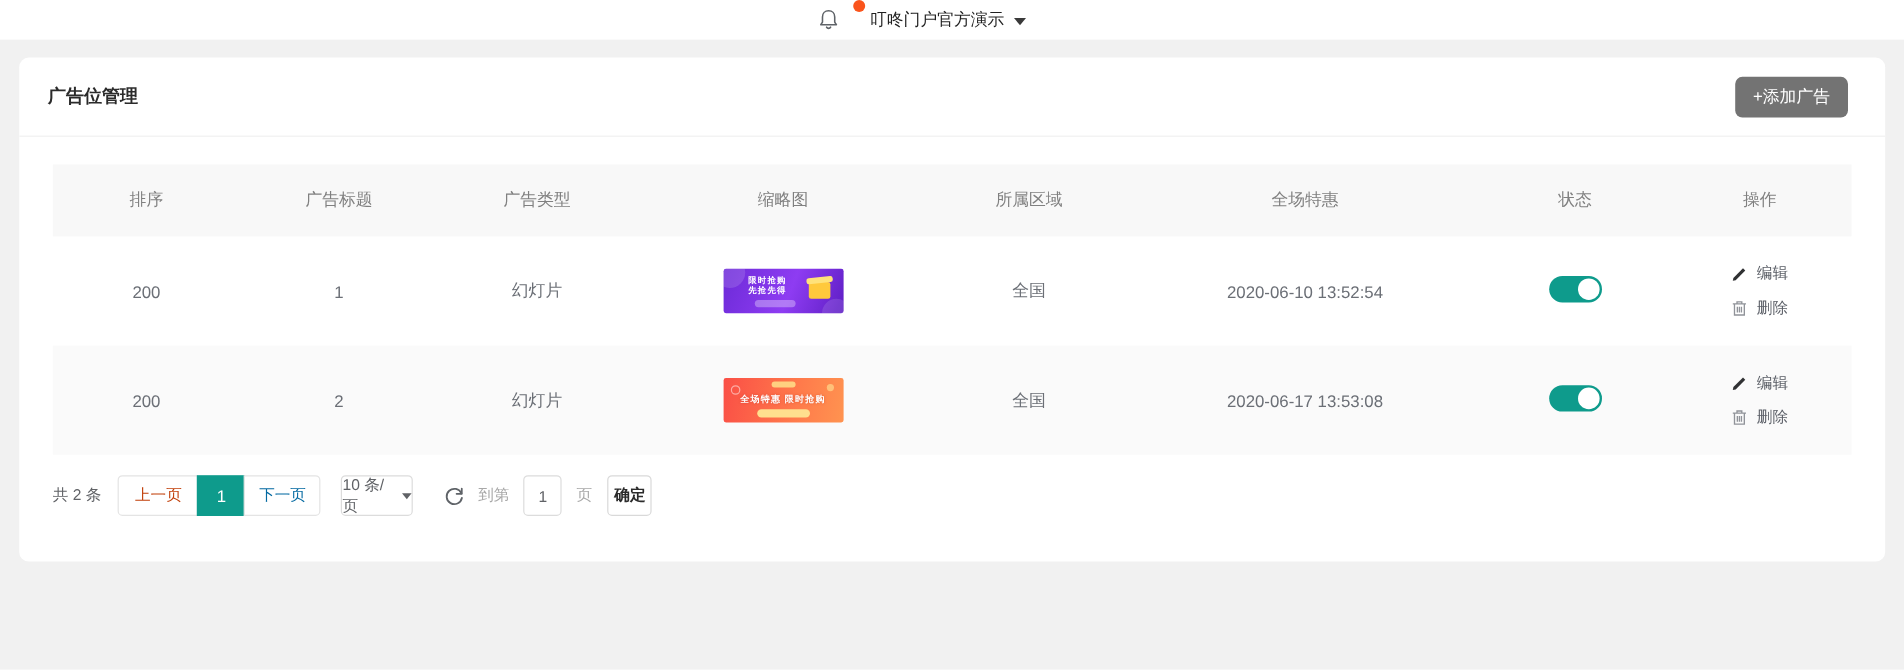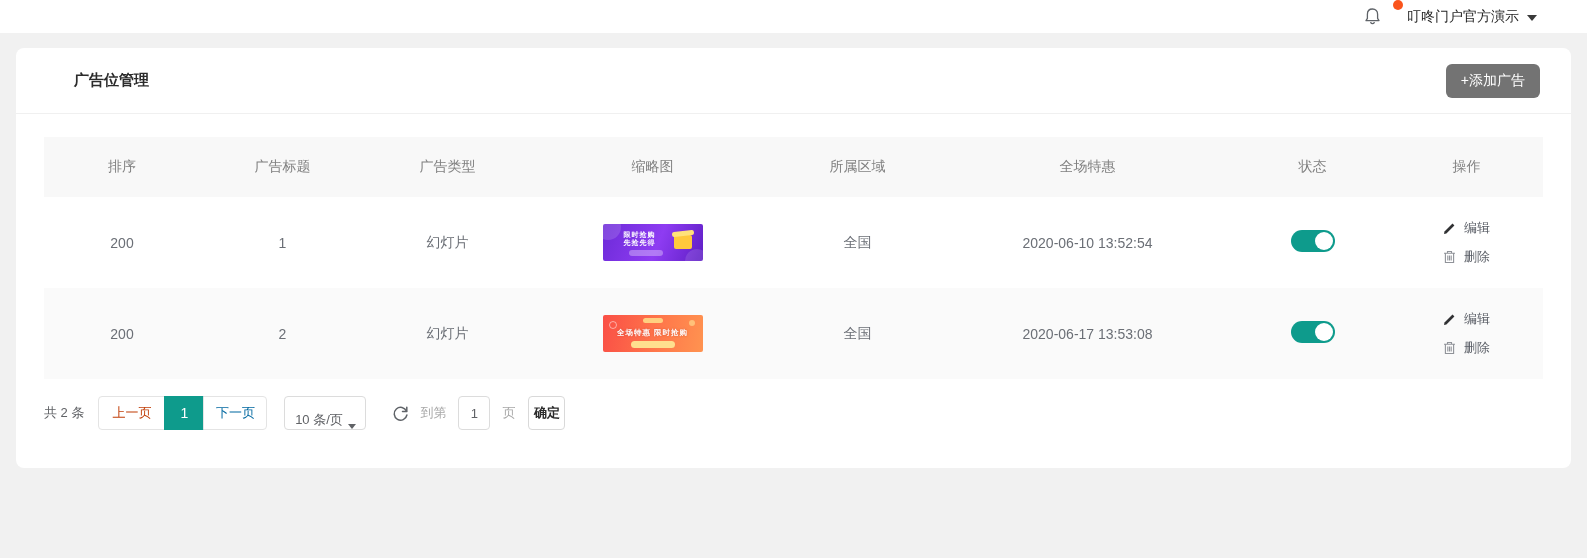--- a/index.html
+++ b/index.html
@@ -1,31 +1,31 @@
 <!DOCTYPE html>
 <html><head>
 <meta charset="utf-8">
 <style>
   * { margin:0; padding:0; box-sizing:border-box; }
   html,body { width:1587px; height:558px; overflow:hidden; }
   body { background:#f1f1f1; font-family:"Liberation Sans","DejaVu Sans",sans-serif; color:#606266; }
 
   
-  .topbar { height:33px; background:#fff; display:flex; align-items:center; justify-content:flex-end; padding-right:50px; }
+  .topbar { height:33px; background:#fff; display:flex; align-items:center; justify-content:center; padding-right:50px; }
   .notif { position:relative; margin-right:26px; display:flex; align-items:center; cursor:pointer; }
   .notif svg { display:block; }
   .notif .badge { position:absolute; top:-7px; right:-22px; width:10px; height:10px; border-radius:50%; }
   .user { display:flex; align-items:center; gap:8px; cursor:pointer; }
   .user .name { font-size:14px; color:#1f1f1f; }
   .caret-down { width:0; height:0; border-left:5px solid transparent; border-right:5px solid transparent; border-top:6px solid #3a3a3a; margin-top:2px; }
 
   
   .card { margin:15px 16px 0; height:420px; background:#fff; border-radius:8px; overflow:hidden; }
   .card-header { height:66px; display:flex; align-items:center; justify-content:space-between; padding:0 31px 0 24px; border-bottom:1px solid #f0f0f0; }
-  .card-title { font-size:15px; font-weight:bold; color:#2b2b2b;margin-left:34px; }
+  .card-title { font-size:15px; font-weight:bold; color:#2b2b2b; }
   .add-btn { height:34px; padding:0 15px; border:none; border-radius:6px; color:#fff; font-size:14px; cursor:pointer; font-family:inherit; }
 
   .card-body { padding:23px 28px 0; }
 
   
   table { width:100%; border-collapse:collapse; table-layout:fixed; }
   thead tr { height:60px; background:#f8f8f8; }
   th { font-weight:normal; font-size:14px; color:#808080; text-align:center; }
   tbody tr { height:91px; }
   tbody tr.alt { background:#fafafa; }
@@ -57,21 +57,21 @@
   .action svg { display:block; }
 
   
   .pagination { margin-top:17px; display:flex; align-items:center; font-size:13px; color:#606266; }
   .total { margin-right:14px; font-size:13px; color:#606266;text-align:center; }
   .pg-group { display:flex; }
   .pg-btn { height:34px; display:flex; align-items:center; justify-content:center; background:#fff; border:1px solid #e4e4e4; font-size:13px; cursor:pointer; }
   .pg-prev { width:67px; color:#c2410c; border-radius:4px 0 0 4px; }
   .pg-next { width:64px; color:#0369a1; margin-left:-1px; border-radius:0 4px 4px 0; }
   .pg-cur { width:40px; color:#fff; font-size:14px; margin-left:-1px; border:none; }
-  .page-size { margin-left:17px; width:82px; height:34px; border:1px solid #dcdcdc; border-radius:4px; background:#fff; display:flex; align-items:flex-end; justify-content:center; gap:5px; cursor:pointer; }
+  .page-size { margin-left:17px; width:60px; height:34px; border:1px solid #dcdcdc; border-radius:4px; background:#fff; display:flex; align-items:center; justify-content:center; gap:5px; cursor:pointer; }
   .page-size .caret { width:0; height:0; border-left:4px solid transparent; border-right:4px solid transparent; border-top:5px solid #606266; }
   .refresh { margin-left:25px; cursor:pointer; display:flex; align-items:center; }
   .goto-label { margin-left:10px; color:#a8a8a8; }
   .goto-input { margin-left:12px; width:32px; height:34px; border:1px solid #dcdcdc; border-radius:4px; text-align:center; font-size:13px; color:#606266; font-family:inherit; }
   .goto-suffix { margin-left:12px; color:#a8a8a8; }
   .confirm-btn { margin-left:13px; width:37px; height:34px; border:1px solid #d9d9d9; border-radius:4px; background:#fff; font-size:13px; font-weight:bold; color:#2b2b2b; cursor:pointer; font-family:inherit; }
 </style>
 </head>
 <body>
 

